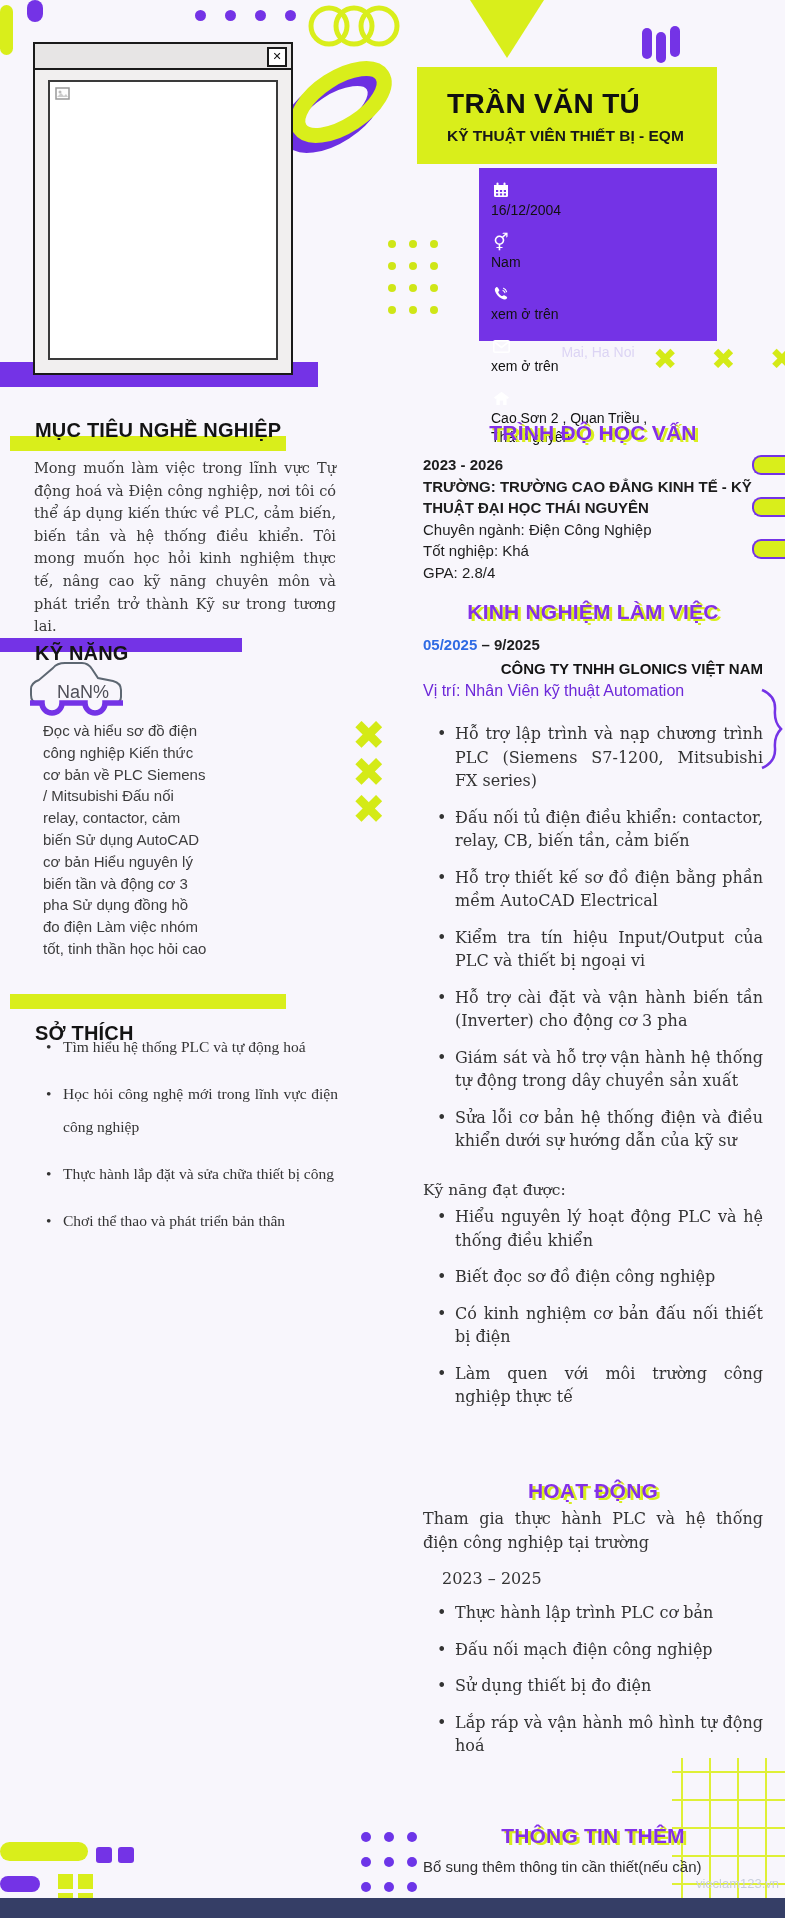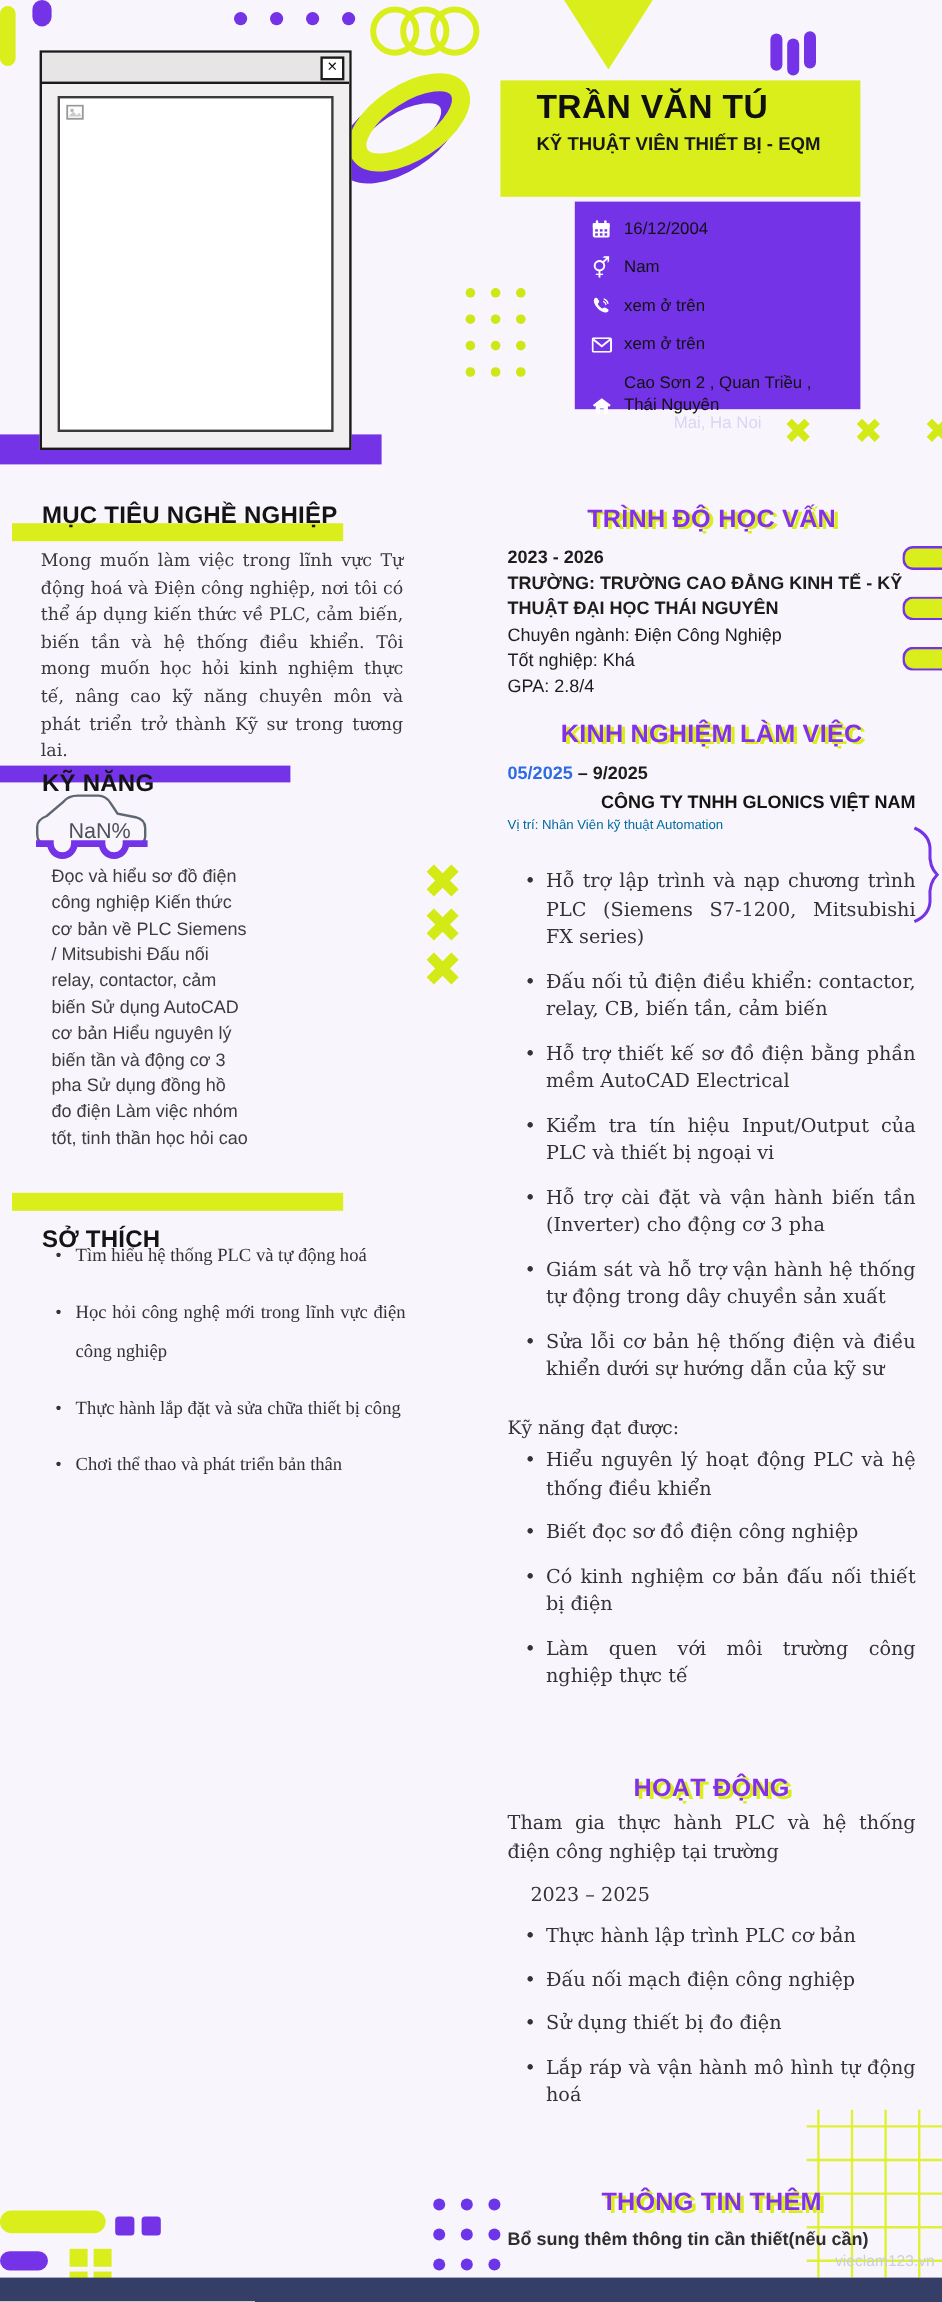--- a/index.html
+++ b/index.html
@@ -18,21 +18,21 @@
   ul.blist li{position:relative;padding-left:32px;margin-bottom:13px;text-align:justify;
               font-size:16px;line-height:23.5px;}
   ul.blist li::before{content:"•";position:absolute;left:14px;top:0;}
   ul.hlist li{padding-left:19px;margin-bottom:14px;font-size:15.5px;line-height:33px;font-family:Liberation Serif, serif;}
   ul.hlist li::before{left:2px;}
   .edu{font-size:15px;line-height:21.5px;color:#1d1d1d;}
   .bold{font-weight:700;}
   .xmark{color:#d4ea16;font-weight:700;position:absolute;}
   .tab{position:absolute;width:33px;height:16px;background:#d9ee1b;border:2px solid #7433e6;
        border-right:none;border-radius:9px 0 0 9px;}
-  .contact-row{display:flex;align-items:flex-end;margin-bottom:12px;}
+  .contact-row{display:flex;align-items:flex-start;margin-bottom:12px;flex-direction:column;}
   .contact-ic{width:20px;height:18px;flex:0 0 20px;margin-right:9px;display:flex;
               align-items:center;justify-content:center;color:#fff;}
   .contact-tx{font-size:14px;color:#111;line-height:19px;padding-top:1px;}
   .win-border{border:2px solid #1a1a1a;background:#f1efef;}
 </style>
 </head>
 <body>
 
 <div id="page">
 
@@ -86,21 +86,21 @@
     <div style="position:absolute;left:13px;top:36px;right:13px;bottom:13px;background:#fff;border:2px solid #3a3a3a;">
       <svg style="position:absolute;left:5px;top:5px;" width="15" height="13">
         <rect x="1" y="1" width="13" height="11" fill="#fdfdfd" stroke="#999" stroke-width="1.5"></rect>
         <circle cx="5" cy="5" r="1.5" fill="#bbb"></circle>
         <path d="M2 10 L6 6 L9 9 L11 7 L13 10 Z" fill="#ccc"></path>
       </svg>
     </div>
   </div>
 
   <div class="abs lime" style="left:417px;top:67px;width:300px;height:97px;">
-    <div style="padding:6px 0 0 30px;font-size:28px;font-weight:800;color:#101010;letter-spacing:.3px;">TRẦN VĂN TÚ</div>
+    <div style="padding:21px 0 0 30px;font-size:28px;font-weight:800;color:#101010;letter-spacing:.3px;">TRẦN VĂN TÚ</div>
     <div style="padding:7px 0 0 30px;font-size:15.5px;font-weight:700;color:#181818;">KỸ THUẬT VIÊN THIẾT BỊ - EQM</div>
   </div>
 
   <div class="abs purple" style="left:479px;top:168px;width:238px;height:173px;padding:12px 6px 0 12px;box-sizing:border-box;">
     <div class="contact-row">
       <span class="contact-ic">
         <svg width="16" height="16">
             <rect x="1" y="3" width="14" height="12" rx="1.5" fill="#fff"></rect>
             <rect x="1" y="3" width="14" height="3.5" fill="#fff"></rect>
             <rect x="3.5" y="0.5" width="2" height="4" rx="1" fill="#fff"></rect>
@@ -191,21 +191,21 @@
     <div>Tốt nghiệp: Khá</div>
     <div>GPA: 2.8/4</div>
   </div>
 
   <div class="abs col-head" style="left:423px;top:600px;width:340px;">KINH NGHIỆM LÀM VIỆC</div>
   <div class="abs" style="left:423px;top:636px;width:340px;font-size:15px;font-weight:700;">
     <span style="color:#2f6be4;">05/2025</span>
     <span style="color:#1d1d1d;">– 9/2025</span>
   </div>
   <div class="abs bold" style="left:423px;top:660px;width:340px;font-size:15px;color:#141414;text-align:right;">CÔNG TY TNHH GLONICS VIỆT NAM</div>
-  <div class="abs" style="left:423px;top:682px;width:340px;font-size:11px;color:#0369a1;">Vị trí: Nhân Viên kỹ thuật Automation</div>
+  <div class="abs" style="left:423px;top:682px;width:340px;font-size:16px;color:#6d28d9;">Vị trí: Nhân Viên kỹ thuật Automation</div>
 
   <div class="xmark" style="left:352px;top:712px;font-size:40px;">✖</div>
   <div class="xmark" style="left:352px;top:749px;font-size:40px;">✖</div>
   <div class="xmark" style="left:352px;top:786px;font-size:40px;">✖</div>
 
   <ul class="abs blist serif" style="left:423px;top:722px;width:340px;">
     <li>Hỗ trợ lập trình và nạp chương trình PLC (Siemens S7-1200, Mitsubishi FX series)</li>
     <li>Đấu nối tủ điện điều khiển: contactor, relay, CB, biến tần, cảm biến</li>
     <li>Hỗ trợ thiết kế sơ đồ điện bằng phần mềm AutoCAD Electrical</li>
     <li>Kiểm tra tín hiệu Input/Output của PLC và thiết bị ngoại vi</li>
@@ -254,21 +254,21 @@
       <circle cx="9" cy="34" r="5"></circle>
         <circle cx="32" cy="34" r="5"></circle>
         <circle cx="55" cy="34" r="5"></circle>
       <circle cx="9" cy="59" r="5"></circle>
         <circle cx="32" cy="59" r="5"></circle>
         <circle cx="55" cy="59" r="5"></circle>
     </g>
   </svg>
 
   <div class="abs col-head" style="left:423px;top:1824px;width:340px;text-align:center;">THÔNG TIN THÊM</div>
-  <div class="abs" style="left:423px;top:1858px;width:340px;font-size:15px;color:#2e2e2e;font-weight:bold;">Bổ sung thêm thông tin cần thiết(nếu cần)</div>
+  <div class="abs" style="left:423px;top:1858px;width:340px;font-size:15px;color:#2e2e2e;">Bổ sung thêm thông tin cần thiết(nếu cần)</div>
 
   <div class="abs lime" style="left:0;top:1842px;width:88px;height:19px;border-radius:10px;"></div>
   <div class="abs purple" style="left:96px;top:1847px;width:16px;height:16px;border-radius:3px;"></div>
   <div class="abs purple" style="left:118px;top:1847px;width:16px;height:16px;border-radius:3px;"></div>
   <div class="abs purple" style="left:0;top:1876px;width:40px;height:16px;border-radius:8px;"></div>
   <div class="abs lime" style="left:58px;top:1874px;width:15px;height:15px;"></div>
   <div class="abs lime" style="left:78px;top:1874px;width:15px;height:15px;"></div>
   <div class="abs lime" style="left:58px;top:1893px;width:15px;height:15px;"></div>
   <div class="abs lime" style="left:78px;top:1893px;width:15px;height:15px;"></div>
 

